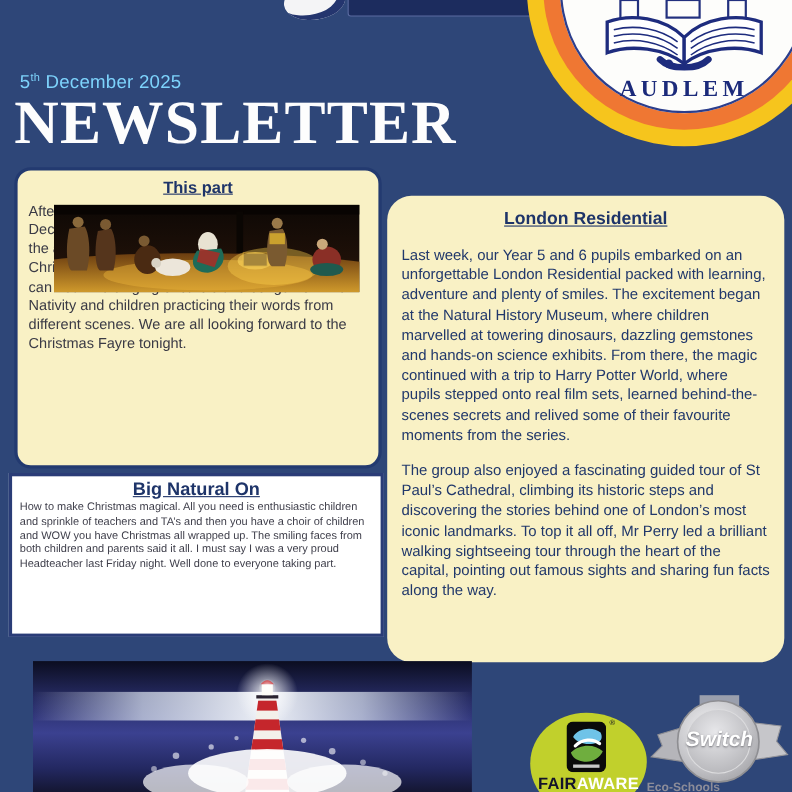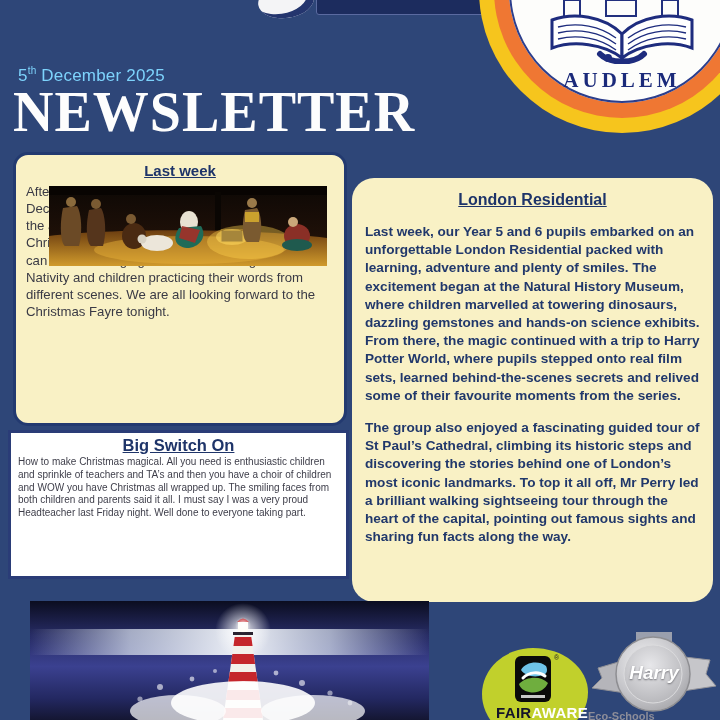--- a/index.html
+++ b/index.html
@@ -69,35 +69,35 @@
     margin:1px 7px;font-size:10px;line-height:1.28;color:#3e3e4a;
   }
 
   .card-london{
     left:352px;top:178px;width:361px;height:424px;
     background:#f9f1c5;border-radius:22px;
   }
   .card-london .card-heading{font-size:16px;margin-top:13px;}
   .card-london p{
     margin:14px 13px;font-size:13.6px;line-height:1.34;
-    font-weight:700;color:#21386b;
+    font-weight:400;color:#21386b;
   }
 
   
   .lighthouse-image{left:30px;top:601px;width:399px;height:119px;overflow:hidden;}
 
   
   .fairaware{
     left:482px;top:648px;width:106px;height:92px;
     background:#c1d02c;border-radius:48% 52% 55% 45% / 50% 48% 52% 50%;
   }
   .fairaware .mark{position:absolute;left:33px;top:8px;width:36px;height:46px;}
   .fairaware .reg{position:absolute;left:72px;top:6px;font-size:7px;color:#222;}
   .fairaware-text{
-    position:absolute;left:0;right:0;top:56px;text-align:right;
+    position:absolute;left:0;right:0;top:56px;text-align:center;
     font-size:15px;font-weight:800;letter-spacing:.3px;
   }
   .fairaware-text .dark{color:#14142a;}
   .fairaware-text .light{color:#ffffff;}
 
   .silver-badge{left:588px;top:630px;width:132px;height:95px;}
   .silver-label{
     position:absolute;left:0;width:132px;top:32px;text-align:center;
     color:#ffffff;font-weight:700;font-size:19px;font-style:italic;
     text-shadow:0 1px 2px #6e6e74;
@@ -136,21 +136,21 @@
     <path d="M58,54 C68,64 92,64 102,54" fill="none" stroke="#1e2c7e" stroke-width="6" stroke-linecap="round"></path>
     <circle cx="66" cy="58" r="4" fill="#1e2c7e"></circle>
   </svg>
 </div>
 <div class="abs badge-name">AUDLEM</div>
 
 <div class="abs date-line"><span>5</span><span class="sup">th</span><span> December 2025</span></div>
 <div class="abs masthead">NEWSLETTER</div>
 
 <div class="abs card card-thisweek">
-  <div class="card-heading">Last week</div>
+  <div class="card-heading">This part</div>
   <p>After last Friday and that we have now entered, December there does seem to feel a bit a magic in the air as children are starting to get excited about Christmas. The school production is coming on as I can hear the singing of carols and songs from the Nativity and children practicing their words from different scenes. We are all looking forward to the Christmas Fayre tonight.</p>
 </div>
 <div class="abs nativity-image">
   <svg width="278" height="80" viewBox="0 0 278 80">
     <defs>
       <linearGradient id="nbg" x1="0" y1="0" x2="0" y2="1">
         <stop offset="0" stop-color="#0d0805"></stop>
           <stop offset=".6" stop-color="#1e1008"></stop>
           <stop offset="1" stop-color="#3a2008"></stop>
       </linearGradient>
@@ -181,21 +181,21 @@
     <path d="M196,24 C192,40 194,54 198,56 L210,56 C214,42 212,28 208,22 Z" fill="#7a5a30"></path>
     <circle cx="203" cy="17" r="5" fill="#9a7a4a"></circle>
     <rect x="196" y="26" width="14" height="10" fill="#caa12e"></rect>
     <ellipse cx="248" cy="50" rx="13" ry="12" fill="#8a2f26"></ellipse>
     <ellipse cx="248" cy="59" rx="15" ry="6" fill="#1f5a4e"></ellipse>
     <circle cx="244" cy="36" r="5" fill="#caa87a"></circle>
   </svg>
 </div>
 
 <div class="abs card card-bigswitch">
-  <div class="card-heading">Big Switch On</div>
+  <div class="card-heading">Big Natural On</div>
   <p>How to make Christmas magical. All you need is enthusiastic children and sprinkle of teachers and TA’s and then you have a choir of children and WOW you have Christmas all wrapped up. The smiling faces from both children and parents said it all. I must say I was a very proud Headteacher last Friday night. Well done to everyone taking part.</p>
 </div>
 
 <div class="abs card card-london">
   <div class="card-heading">London Residential</div>
   <p>Last week, our Year 5 and 6 pupils embarked on an unforgettable London Residential packed with learning, adventure and plenty of smiles. The excitement began at the Natural History Museum, where children marvelled at towering dinosaurs, dazzling gemstones and hands-on science exhibits. From there, the magic continued with a trip to Harry Potter World, where pupils stepped onto real film sets, learned behind-the-scenes secrets and relived some of their favourite moments from the series.</p>
   <p>The group also enjoyed a fascinating guided tour of St Paul’s Cathedral, climbing its historic steps and discovering the stories behind one of London’s most iconic landmarks. To top it all off, Mr Perry led a brilliant walking sightseeing tour through the heart of the capital, pointing out famous sights and sharing fun facts along the way.</p>
 </div>
 
 <div class="abs lighthouse-image">
@@ -280,15 +280,15 @@
         <stop offset="0" stop-color="#e7e7ea"></stop>
           <stop offset="1" stop-color="#aeaeb2"></stop>
       </radialGradient>
     </defs>
     <polygon points="10,38 44,28 44,64 4,58 14,48" fill="#b5b5ba" stroke="#8f8f94"></polygon>
     <polygon points="122,30 88,26 88,62 128,56 118,44" fill="#c6c6ca" stroke="#94949a"></polygon>
     <rect x="48" y="2" width="36" height="10" fill="#b5b5ba" opacity=".8"></rect>
     <circle cx="65" cy="44" r="37" fill="url(#medal)" stroke="#8e8e92" stroke-width="1.5"></circle>
     <circle cx="65" cy="44" r="29" fill="url(#medal2)" stroke="#dcdcde" stroke-width="1"></circle>
   </svg>
-  <span class="silver-label">Harry</span>
+  <span class="silver-label">Switch</span>
   <span class="silver-caption">Eco-Schools</span>
 </div>
 
 </body></html>

